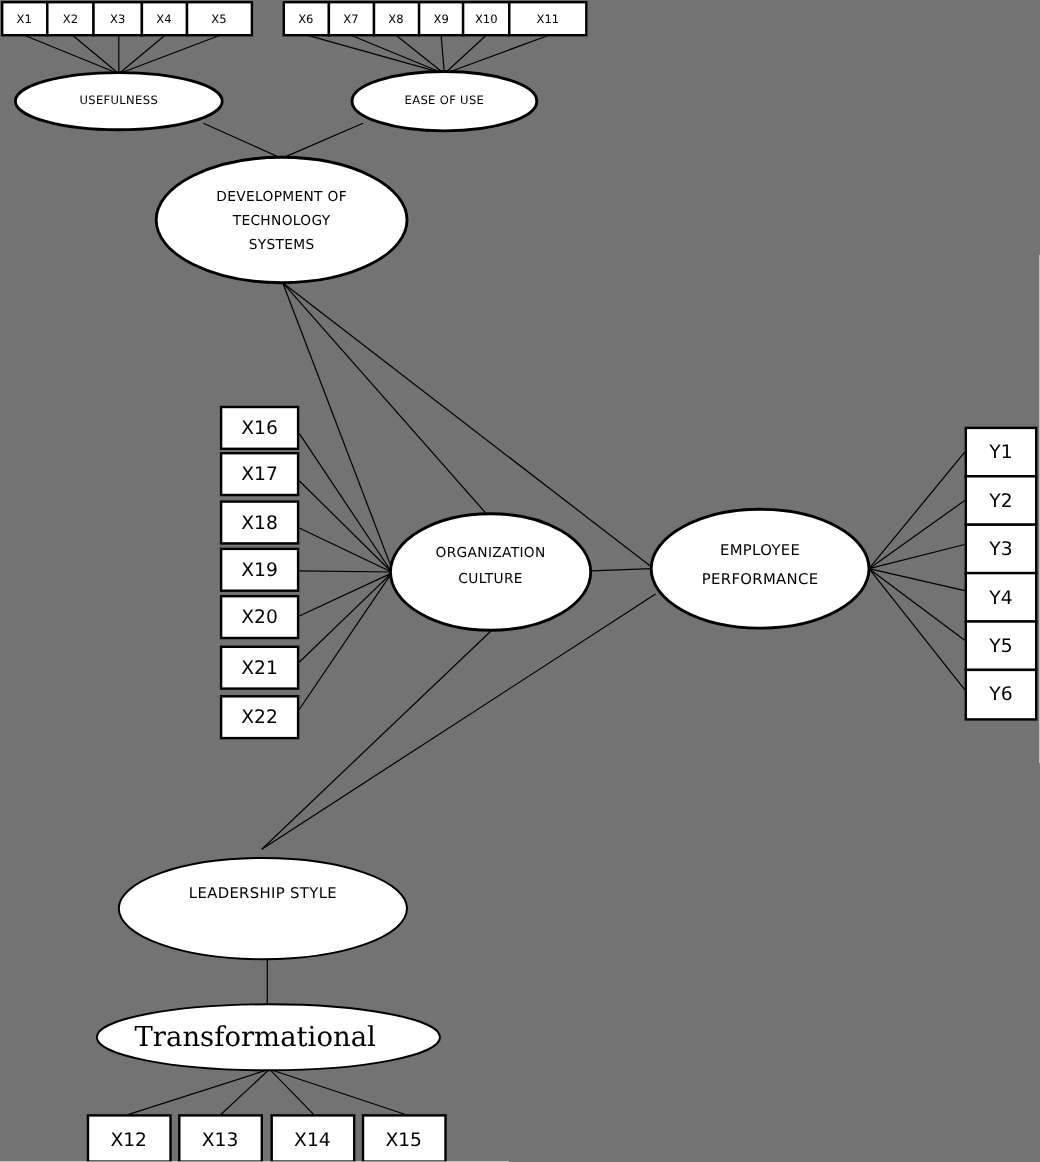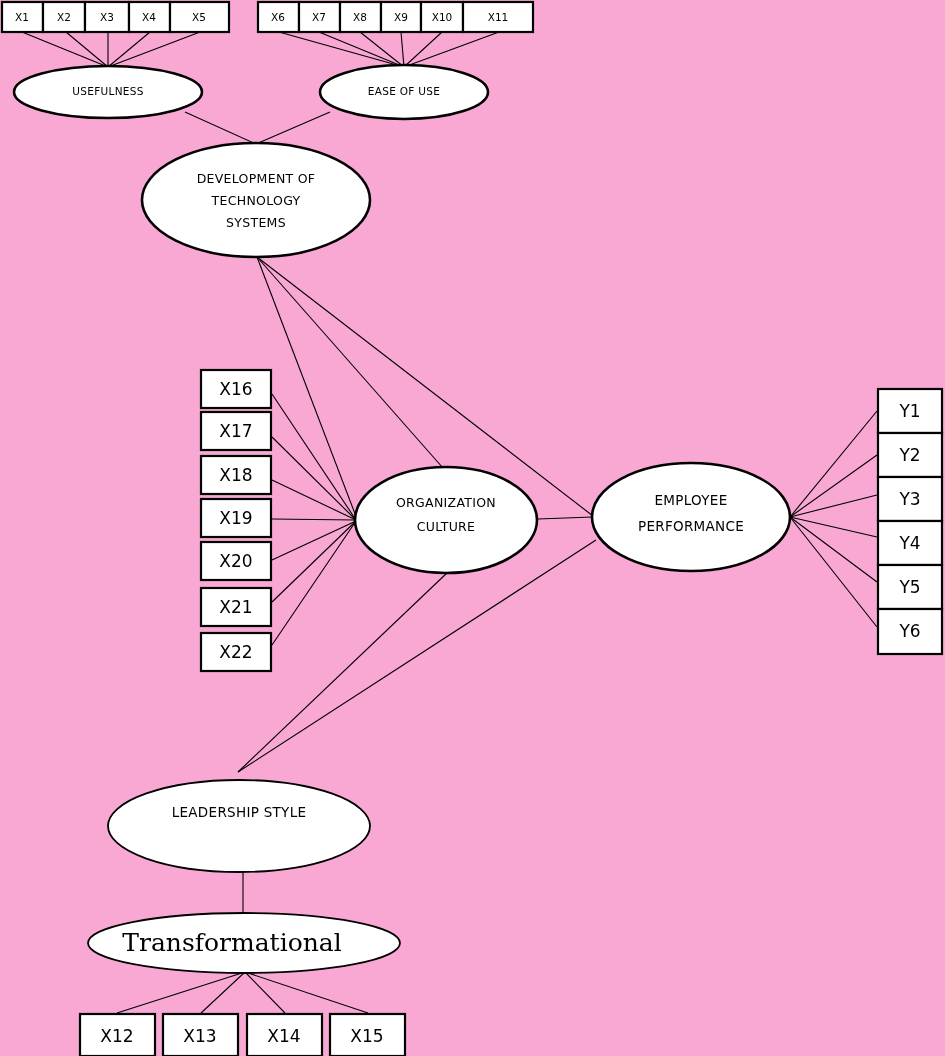--- a/index.html
+++ b/index.html
@@ -4,21 +4,21 @@
 <style>
   html, body {
     margin: 0;
     padding: 0;
     background: #ffffff;
   }
   #diagram-root {
     position: relative;
     width: 945px;
     height: 1056px;
-    background: #f9a8d4;
+    background: #737373;
     font-family: "DejaVu Sans", sans-serif;
     overflow: hidden;
   }
   #sem-svg {
     position: absolute;
     top: 0;
     left: 0;
     width: 945px;
     height: 1056px;
     display: block;

